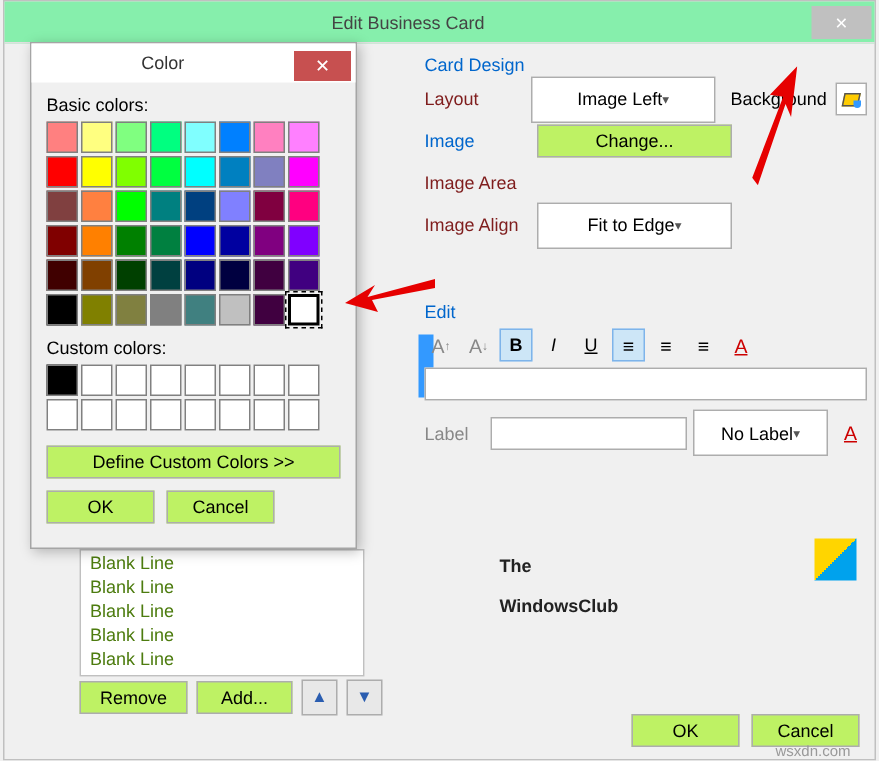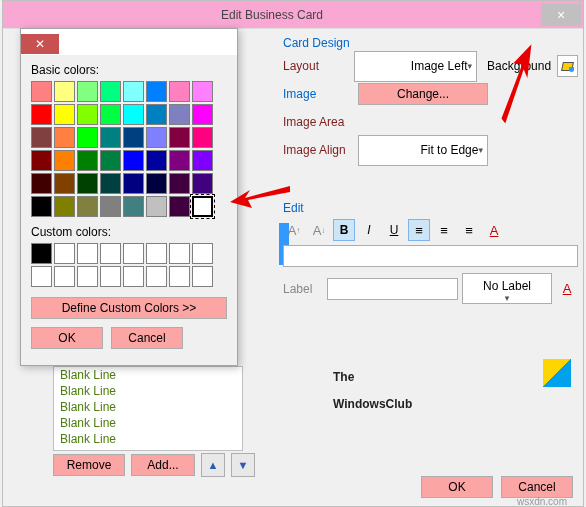--- a/index.html
+++ b/index.html
@@ -1,45 +1,45 @@
 <!DOCTYPE html>
 <html><head>
 <meta charset="utf-8">
 <style>
 * { box-sizing: border-box; font-family: "Segoe UI", Tahoma, sans-serif; font-size: 12px; }
 body { margin: 0; background: #f0f0f0; width: 586px; height: 507px; overflow: hidden; position: relative; }
 
 
 .main-dialog { position: absolute; left: 2px; top: 0; width: 582px; height: 507px; background: #f0f0f0; border: 1px solid #c0c0c0; }
-.main-titlebar { height: 28px; background: #f9a8d4; border-bottom: 1px solid #e0e0e0; display: flex; align-items: center; position: relative; }
+.main-titlebar { height: 28px; background: #86efac; border-bottom: 1px solid #e0e0e0; display: flex; align-items: center; position: relative; }
 .main-title { flex: 1; text-align: center; color: #444; }
 .main-close { width: 40px; height: 22px; background: #c0c0c0; color: #fff; display: flex; align-items: center; justify-content: center; font-size: 14px; cursor: pointer; margin-right: 2px; }
 
 .card-design { position: absolute; left: 280px; top: 35px; width: 295px; }
 .section-title { color: #0066cc; margin-bottom: 4px; }
 .form-row { display: flex; align-items: center; margin: 4px 0; height: 24px; }
 .form-label { width: 75px; color: #7f1d1d; }
 .form-label.blue { color: #0066cc; }
-.combo { border: 1px solid #adadad; background: #fff; height: 31px; padding: 0 4px; display: flex; align-items: center; justify-content: flex-end; cursor: pointer; }
+.combo { border: 1px solid #adadad; background: #fff; height: 31px; padding: 0 4px; display: flex; align-items: center; justify-content: center; cursor: pointer; }
 .combo .chev { font-size: 9px; color: #555; }
-.btn { border: 1px solid #adadad; background: #fca5a5; height: 22px; padding: 0 12px; cursor: pointer; display: inline-flex; align-items: center; justify-content: center; }
+.btn { border: 1px solid #adadad; background: #bef264; height: 22px; padding: 0 12px; cursor: pointer; display: inline-flex; align-items: center; justify-content: center; }
 .spin { display: flex; align-items: center; }
 .spin input { width: 90px; height: 22px; border: 1px solid #adadad; padding: 0 4px; }
 .spinbtns { display: flex; flex-direction: column; margin-left: 2px; }
 .spinbtn { width: 16px; height: 11px; border: 1px solid #adadad; background: #e8e8e8; font-size: 7px; line-height: 7px; text-align: center; cursor: pointer; }
 .bg-btn { width: 22px; height: 22px; border: 1px solid #adadad; background: #fff; margin-left: 6px; cursor: pointer; display: flex; align-items: center; justify-content: center; position: relative; }
 
 .edit-section { position: absolute; left: 280px; top: 200px; width: 295px; }
 .toolbar { display: flex; gap: 3px; margin: 4px 0; align-items: center; flex-wrap: wrap; }
 .tbtn { width: 22px; height: 22px; border: 1px solid transparent; display: flex; align-items: center; justify-content: center; cursor: pointer; font-size: 13px; }
 .tbtn.active { background: #cde6f7; border-color: #7eb4ea; }
 .tbtn.grey { color: #888; }
 .edit-field { width: 100%; height: 22px; border: 1px solid #adadad; background: #fff; }
 .label-row { display: flex; align-items: center; margin-top: 6px; gap: 4px; }
-.nolabel-combo { width: 90px; flex-direction: column; }
+.nolabel-combo { width: 90px; }
 
 .blank-list { position: absolute; left: 50px; top: 365px; width: 190px; height: 85px; border: 1px solid #c0c0c0; background: #fff; overflow: hidden; }
 .blank-item { padding: 1px 6px; color: #4d7c0f; }
 .list-buttons { position: absolute; left: 50px; top: 452px; display: flex; gap: 6px; align-items: center; }
 .arrow-btn { width: 24px; height: 24px; border: 1px solid #adadad; background: #e8e8e8; cursor: pointer; display: flex; align-items: center; justify-content: center; color: #2a5db0; font-size: 11px; }
 
 .logo { position: absolute; left: 330px; top: 358px; font-size: 26px; font-weight: 600; color: #222; line-height: 1.05; }
 .logo-sq { position: absolute; left: 540px; top: 358px; width: 28px; height: 28px; background: linear-gradient(135deg, #ffd500 0 50%, #00a2ed 50% 100%); }
 
 .bottom-btns { position: absolute; right: 10px; bottom: 8px; display: flex; gap: 8px; }
@@ -164,20 +164,21 @@
 
   <div class="bottom-btns">
     <button class="btn" style="width:72px">OK</button>
     <button class="btn" style="width:72px">Cancel</button>
   </div>
   <div style="position:absolute;right:16px;bottom:-1px;font-size:10px;color:#999">wsxdn.com</div>
 </div>
 
 <div class="color-dialog">
   <div class="color-titlebar">
+    <span class="color-title">Color</span>
     <div class="color-close">✕</div>
   </div>
   <div class="color-body">
     <div class="grid-label">Basic colors:</div>
     <div class="swatch-grid" id="basic-grid">
         <div class="swatch" style="background: rgb(255, 128, 128);"></div>
         <div class="swatch" style="background: rgb(255, 255, 128);"></div>
         <div class="swatch" style="background: rgb(128, 255, 128);"></div>
         <div class="swatch" style="background: rgb(0, 255, 128);"></div>
         <div class="swatch" style="background: rgb(128, 255, 255);"></div>

